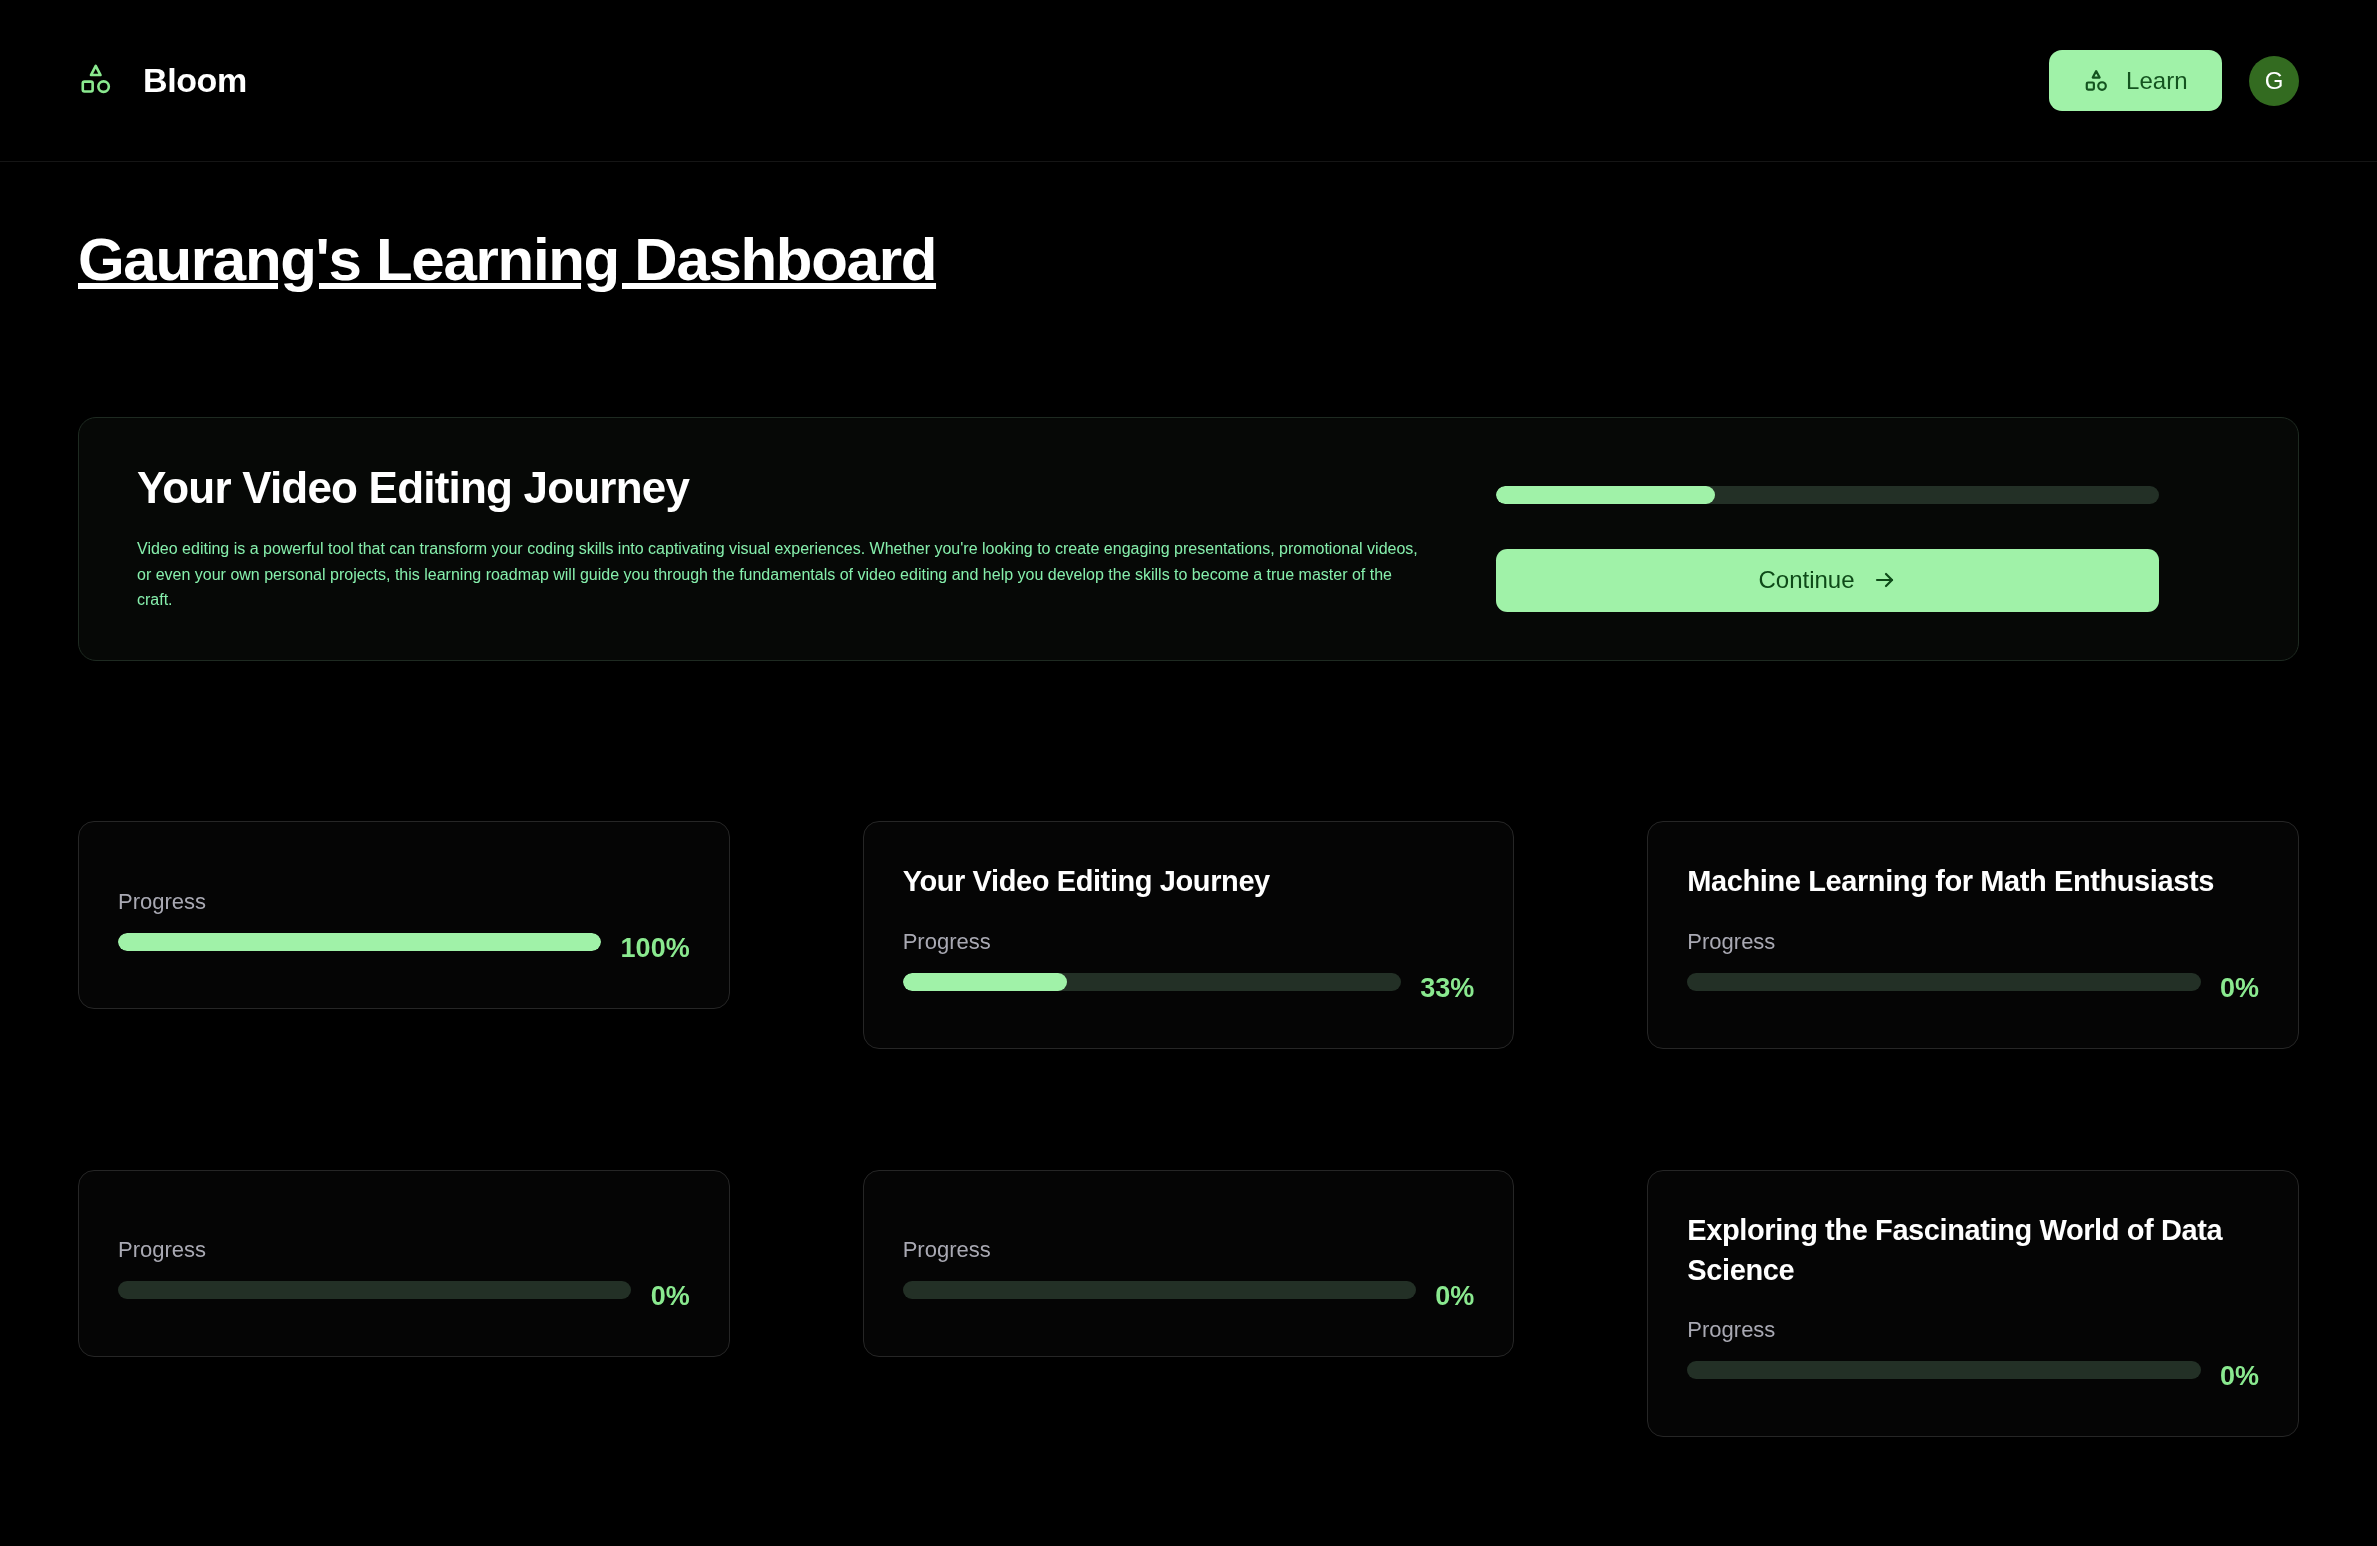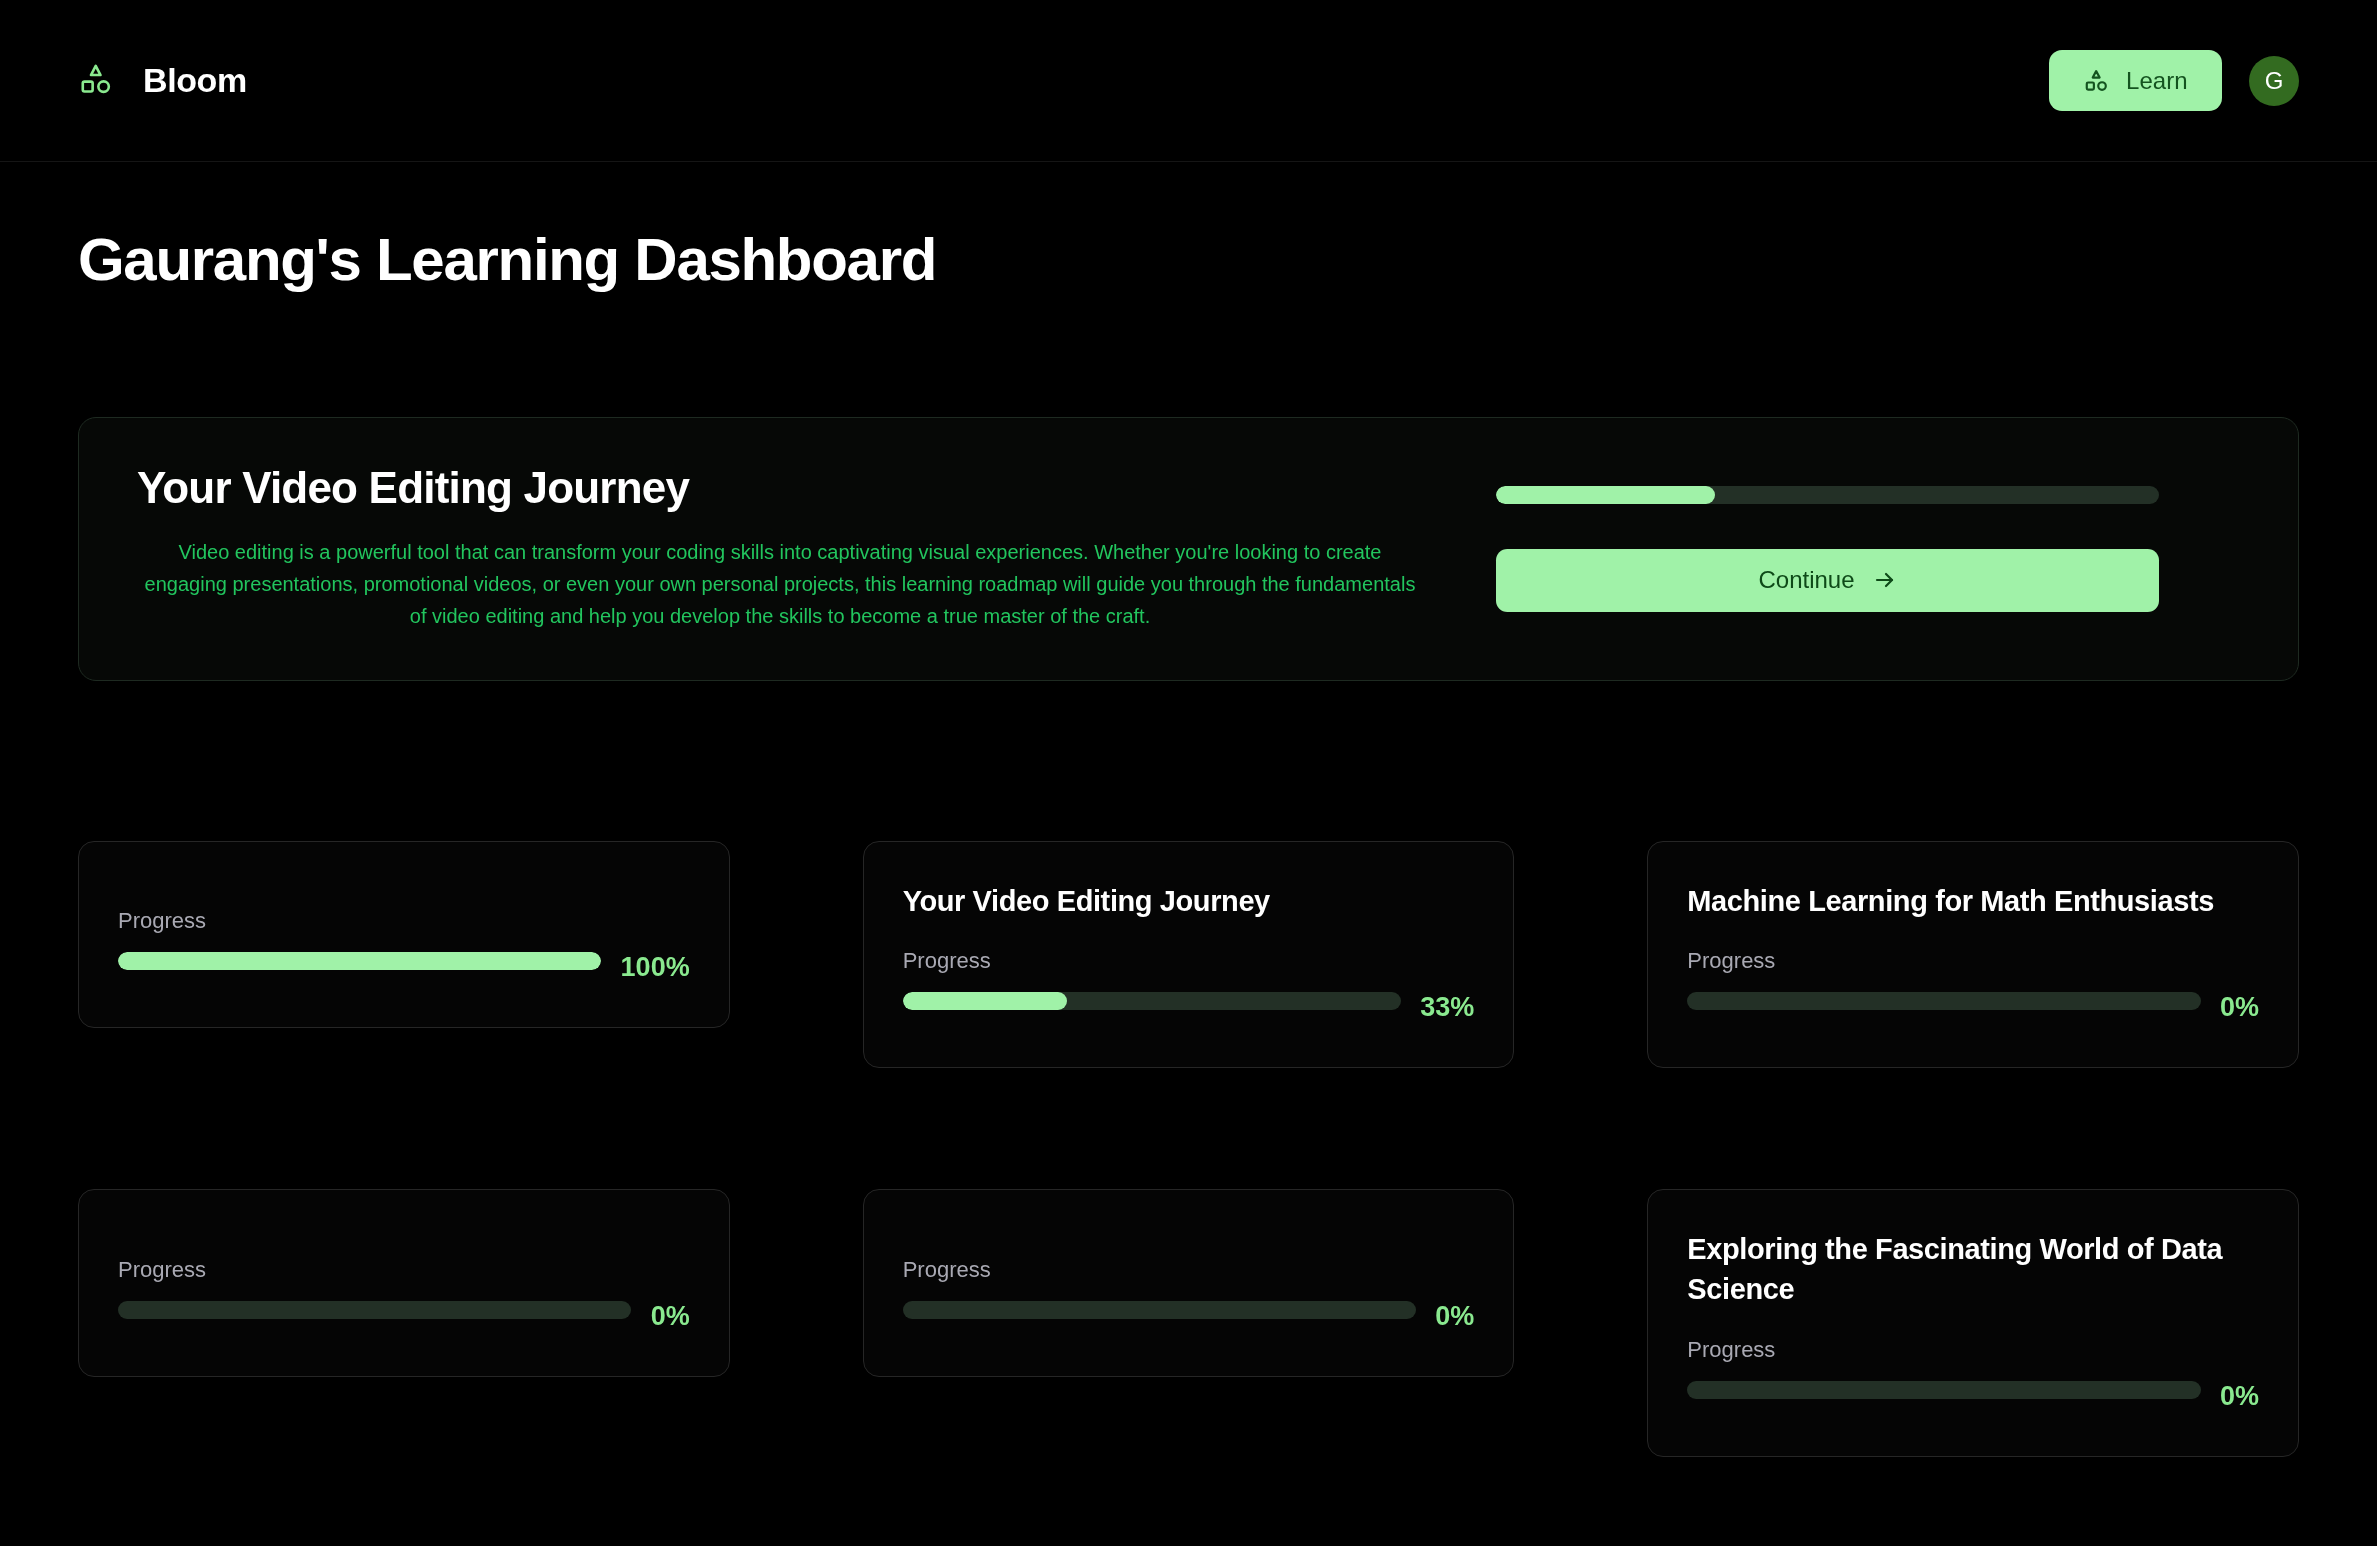--- a/index.html
+++ b/index.html
@@ -90,20 +90,21 @@
   .page {
     padding: 0 78px;
   }
 
   .page-title {
     font-size: 60px;
     font-weight: 700;
     letter-spacing: -1.3px;
     color: #ffffff;
     margin-top: 63px;
+    text-decoration: underline;
   }
 
   
   .hero {
     margin-top: 123px;
     border: 1.6px solid #1e2a21;
     border-radius: 18px;
     background: #060806;
     padding: 45px 58px 47px 58px;
     display: flex;
@@ -115,25 +116,24 @@
 
   .hero-title {
     font-size: 44px;
     font-weight: 700;
     letter-spacing: -0.8px;
     color: #ffffff;
     margin-bottom: 22.6px;
   }
 
   .hero-desc {
-    font-size: 20px;
+    font-size: 16px;
     line-height: 1.62;
-    color: #22c55e;
+    color: #86efac;
     max-width: 1286px;
-    text-align: center;
   }
 
   .hero-right {
     width: 663px;
     flex: 0 0 663px;
     padding-top: 22.6px;
     display: flex;
     flex-direction: column;
   }
 

